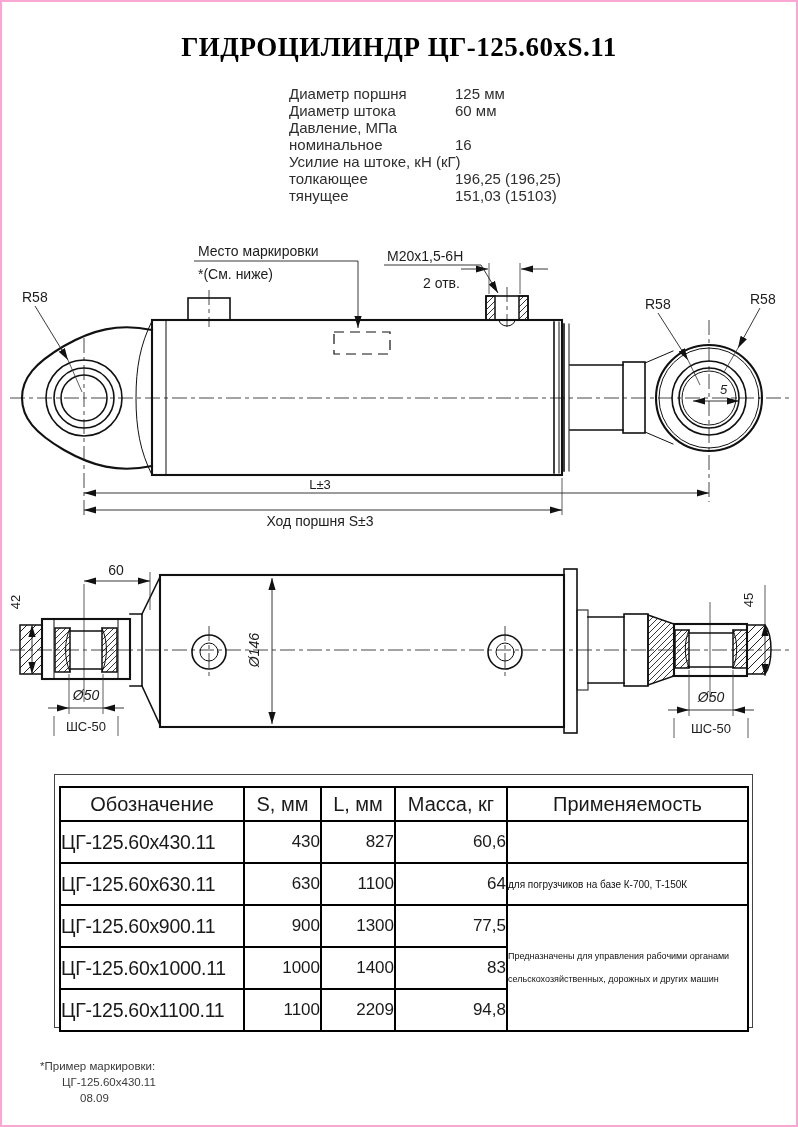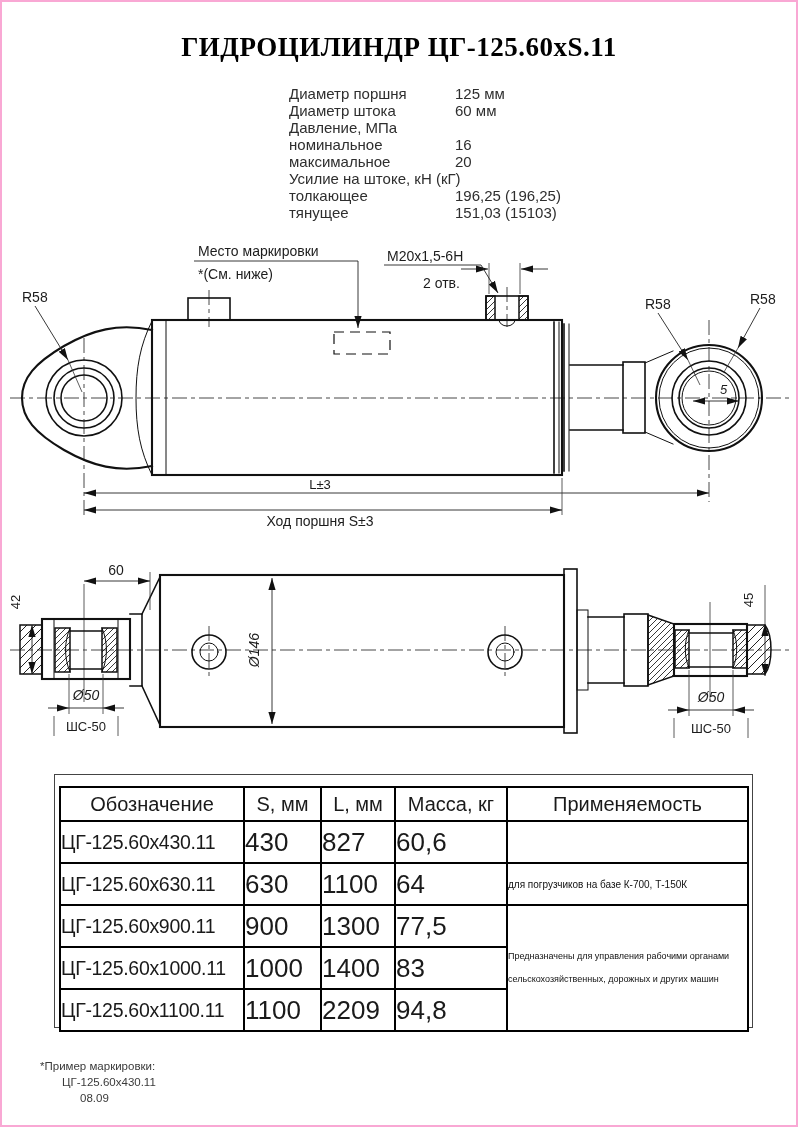--- a/index.html
+++ b/index.html
@@ -28,21 +28,21 @@
   .dtx-s{font-size:13px;}
   .dtx-i{font-style:italic;}
   .table-frame{position:absolute;left:52px;top:772px;width:697px;height:252px;border:1px solid #444;}
   table.models{
     position:absolute;left:57px;top:784px;border-collapse:collapse;table-layout:fixed;
     width:688px;background:#fff;
   }
   table.models th,table.models td{border:2.2px solid #000;padding:0;}
   table.models th{font-weight:normal;font-size:20px;height:32px;}
   td.desig{font-size:19.5px;text-align:left;padding-left:3px;letter-spacing:-.3px;height:40px;}
-  td.num{font-size:26px;text-align:left;height:40px;margin-left:32px;}
+  td.num{font-size:17px;text-align:right;height:40px;margin-left:32px;}
   td.app-small{font-size:10px;text-align:left;padding:0 2px;color:#111;}
   td.app-merged{font-size:9px;font-weight:normal;text-align:left;padding:0 3px;line-height:23px;color:#111;margin-top:28px;}
   .footer{position:absolute;left:38px;top:1056px;font-size:11.5px;color:#3a3a3a;line-height:16px;}
   .footer .f2{padding-left:22px;}
   .footer .f3{padding-left:40px;}
 </style>
 </head>
 <body>
 
 <div class="page">
@@ -58,24 +58,20 @@
         <span class="spec-label">Диаметр штока</span>
         <span class="spec-value">60 мм</span>
       </div>
     <div class="spec-row">
         <span class="spec-label">Давление, МПа</span>
         <span class="spec-value"></span>
       </div>
     <div class="spec-row">
         <span class="spec-label">номинальное</span>
         <span class="spec-value">16</span>
-      </div>
-    <div class="spec-row">
-        <span class="spec-label">максимальное</span>
-        <span class="spec-value">20</span>
       </div>
     <div class="spec-row">
         <span class="spec-label">Усилие на штоке, кН (кГ)</span>
         <span class="spec-value"></span>
       </div>
     <div class="spec-row">
         <span class="spec-label">толкающее</span>
         <span class="spec-value">196,25 (196,25)</span>
       </div>
     <div class="spec-row">

